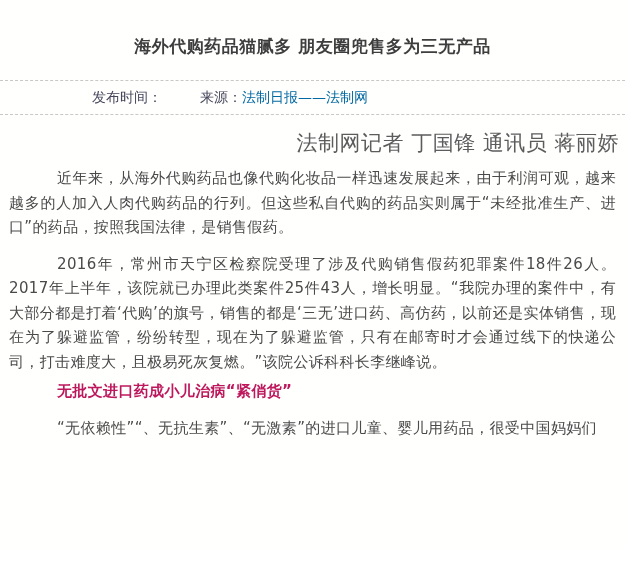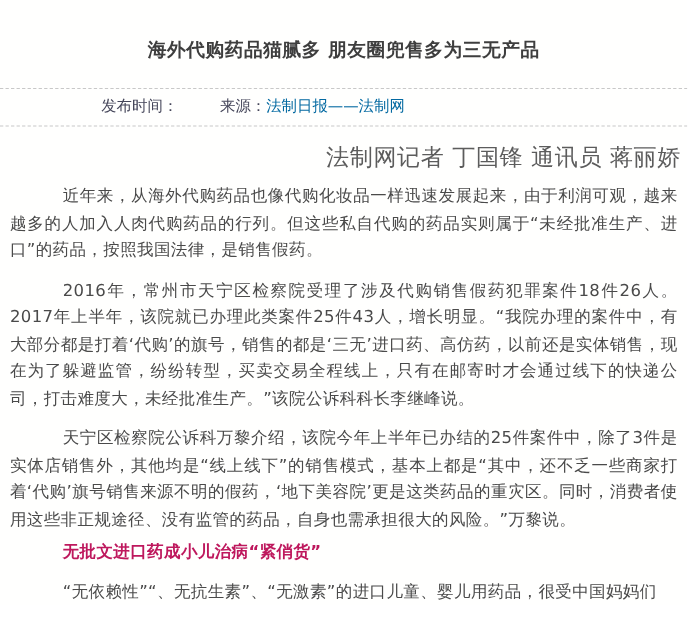--- a/index.html
+++ b/index.html
@@ -95,19 +95,18 @@
     <span class="meta-right">
       <span>来源：</span>
       <a href="#" class="source-link">法制日报——法制网</a>
     </span>
   </div>
 
   <div class="byline">法制网记者 丁国锋 通讯员 蒋丽娇</div>
 
   <div class="article-body">
     <p>近年来，从海外代购药品也像代购化妆品一样迅速发展起来，由于利润可观，越来越多的人加入人肉代购药品的行列。但这些私自代购的药品实则属于“未经批准生产、进口”的药品，按照我国法律，是销售假药。</p>
-    <p>2016年，常州市天宁区检察院受理了涉及代购销售假药犯罪案件18件26人。2017年上半年，该院就已办理此类案件25件43人，增长明显。“我院办理的案件中，有大部分都是打着‘代购’的旗号，销售的都是‘三无’进口药、高仿药，以前还是实体销售，现在为了躲避监管，纷纷转型，买卖交易全程线上，只有在邮寄时才会通过线下的快递公司，打击难度大，未经批准生产。”该院公诉科科长李继峰说。</p>
-    <p>天宁区检察院公诉科万黎介绍，该院今年上半年已办结的25件案件中，除了3件是实体店销售外，其他均是“线上线下”的销售模式，基本上都是“其中，还不乏一些商家打着‘代购’旗号销售来源不明的假药，‘地下美容院’更是这类药品的重灾区。同时，消费者使用这些非正规途径、没有监管的药品，自身也需承担很大的风险。”万黎说。</p>
+    <p>2016年，常州市天宁区检察院受理了涉及代购销售假药犯罪案件18件26人。2017年上半年，该院就已办理此类案件25件43人，增长明显。“我院办理的案件中，有大部分都是打着‘代购’的旗号，销售的都是‘三无’进口药、高仿药，以前还是实体销售，现在为了躲避监管，纷纷转型，现在为了躲避监管，只有在邮寄时才会通过线下的快递公司，打击难度大，且极易死灰复燃。”该院公诉科科长李继峰说。</p>
     <p class="subhead">无批文进口药成小儿治病“紧俏货”</p>
     <p>“无依赖性”“、无抗生素”、“无激素”的进口儿童、婴儿用药品，很受中国妈妈们</p>
   </div>
 
 </div>
 
 </body></html>

